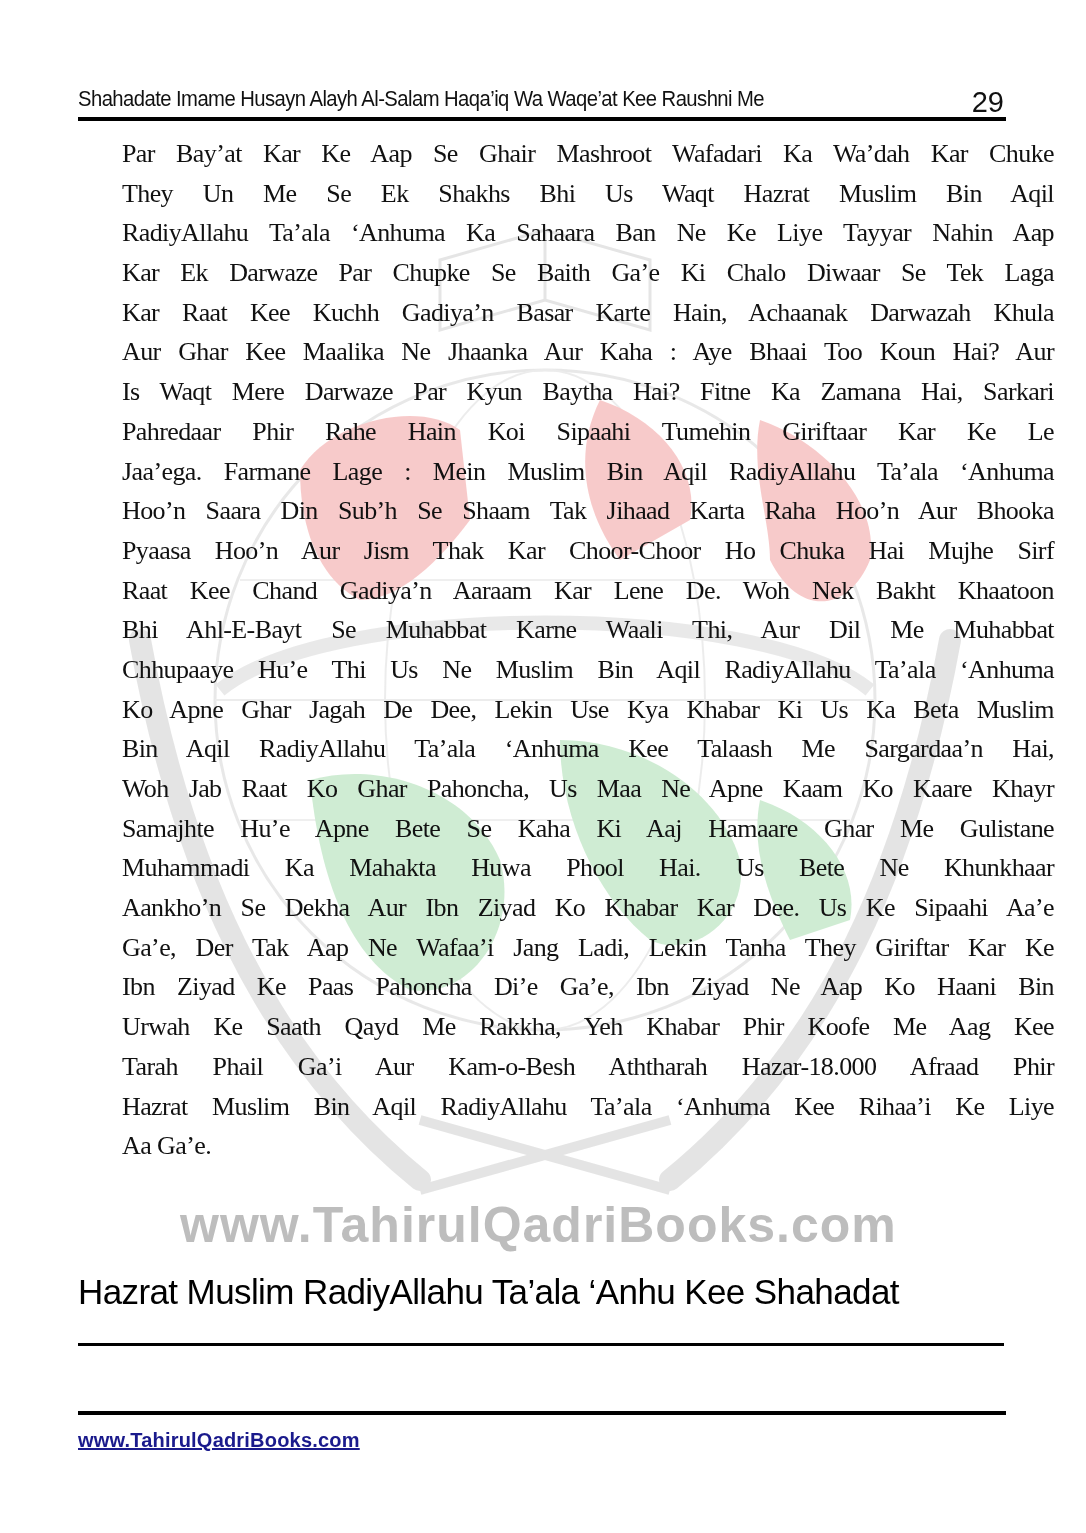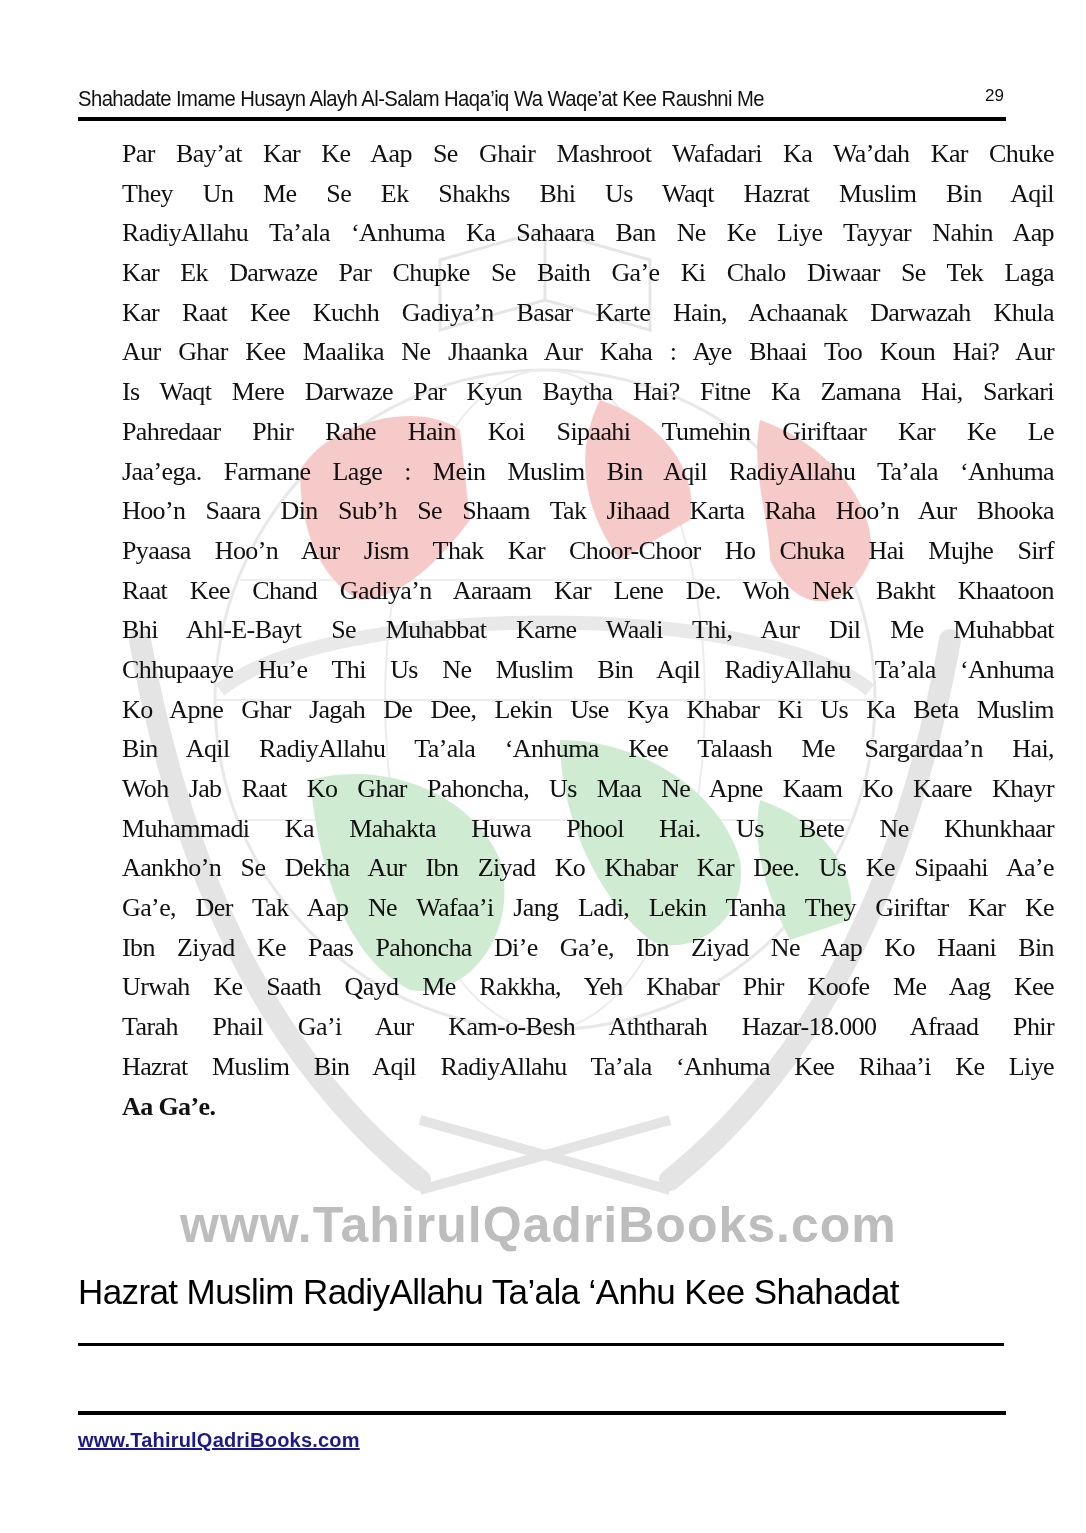--- a/index.html
+++ b/index.html
@@ -1,24 +1,24 @@
 <!DOCTYPE html>
 <html><head>
   <meta charset="utf-8">
   <style>
     html, body { margin: 0; padding: 0; background: #ffffff; }
     body { width: 1086px; height: 1533px; position: relative; overflow: hidden; font-family: "Liberation Serif", "DejaVu Serif", serif; color: #111; }
     .watermark { position: absolute; left: 0; top: 0; width: 1086px; height: 1533px; pointer-events: none; z-index: 0; }
     .header { position: absolute; left: 78px; top: 84px; width: 928px; height: 40px; z-index: 2; }
     .header-title { position: absolute; left: 0; top: 2px; font-family: "Liberation Sans", "DejaVu Sans", sans-serif; font-size: 22px; letter-spacing: -0.6px; transform: scaleX(0.92); transform-origin: left center; white-space: nowrap; color: #111; }
-    .header-page { position: absolute; right: 2px; top: 2px; font-family: "Liberation Sans", "DejaVu Sans", sans-serif; font-size: 17px; color: #111; }
+    .header-page { position: absolute; right: 2px; top: 2px; font-family: "Liberation Sans", "DejaVu Sans", sans-serif; font-size: 29px; color: #111; }
     .header-rule { position: absolute; left: 78px; top: 117px; width: 928px; height: 4px; background: #000; z-index: 2; }
     .body-text { position: absolute; left: 78px; top: 134px; width: 932px; z-index: 2; margin-left: 44px; }
     .line { height: 39.7px; line-height: 39.7px; font-size: 26px; white-space: nowrap; text-align: justify; text-align-last: justify; letter-spacing: -0.6px; color: #111; }
-    .line.last { text-align-last: left; font-weight: bold; }
+    .line.last { text-align-last: left; }
     .url-watermark { position: absolute; left: 180px; top: 1196px; font-family: "Liberation Sans", "DejaVu Sans", sans-serif; font-weight: bold; font-size: 50px; color: #bdbdbd; letter-spacing: 1px; z-index: 1; white-space: nowrap; }
     .section-heading { position: absolute; left: 78px; top: 1272px; width: 926px; font-family: "Liberation Sans", "DejaVu Sans", sans-serif; font-size: 35px; color: #000; white-space: nowrap; letter-spacing: -0.6px; z-index: 2; }
     .section-rule { position: absolute; left: 78px; top: 1343px; width: 926px; height: 3px; background: #000; z-index: 2; }
     .footer-rule { position: absolute; left: 78px; top: 1411px; width: 928px; height: 4px; background: #000; z-index: 2; }
     .footer-link { position: absolute; left: 78px; top: 1429px; font-family: "Liberation Sans", "DejaVu Sans", sans-serif; font-weight: bold; font-size: 20px; color: #1a1a8c; text-decoration: underline; letter-spacing: 0.2px; z-index: 2; }
   </style>
 </head>
 <body>
 
 <svg class="watermark" viewBox="0 0 1086 1533" xmlns="http://www.w3.org/2000/svg">
@@ -70,20 +70,21 @@
   <div class="line">Pahredaar Phir Rahe Hain Koi Sipaahi Tumehin Giriftaar Kar Ke Le</div>
   <div class="line">Jaa’ega. Farmane Lage : Mein Muslim Bin Aqil RadiyAllahu Ta’ala ‘Anhuma</div>
   <div class="line">Hoo’n Saara Din Sub’h Se Shaam Tak Jihaad Karta Raha Hoo’n Aur Bhooka</div>
   <div class="line">Pyaasa Hoo’n Aur Jism Thak Kar Choor-Choor Ho Chuka Hai Mujhe Sirf</div>
   <div class="line">Raat Kee Chand Gadiya’n Aaraam Kar Lene De. Woh Nek Bakht Khaatoon</div>
   <div class="line">Bhi Ahl-E-Bayt Se Muhabbat Karne Waali Thi, Aur Dil Me Muhabbat</div>
   <div class="line">Chhupaaye Hu’e Thi Us Ne Muslim Bin Aqil RadiyAllahu Ta’ala ‘Anhuma</div>
   <div class="line">Ko Apne Ghar Jagah De Dee, Lekin Use Kya Khabar Ki Us Ka Beta Muslim</div>
   <div class="line">Bin Aqil RadiyAllahu Ta’ala ‘Anhuma Kee Talaash Me Sargardaa’n Hai,</div>
   <div class="line">Woh Jab Raat Ko Ghar Pahoncha, Us Maa Ne Apne Kaam Ko Kaare Khayr</div>
+  <div class="line">Samajhte Hu’e Apne Bete Se Kaha Ki Aaj Hamaare Ghar Me Gulistane</div>
   <div class="line">Muhammadi Ka Mahakta Huwa Phool Hai. Us Bete Ne Khunkhaar</div>
   <div class="line">Aankho’n Se Dekha Aur Ibn Ziyad Ko Khabar Kar Dee. Us Ke Sipaahi Aa’e</div>
   <div class="line">Ga’e, Der Tak Aap Ne Wafaa’i Jang Ladi, Lekin Tanha They Giriftar Kar Ke</div>
   <div class="line">Ibn Ziyad Ke Paas Pahoncha Di’e Ga’e, Ibn Ziyad Ne Aap Ko Haani Bin</div>
   <div class="line">Urwah Ke Saath Qayd  Me Rakkha, Yeh Khabar Phir Koofe Me Aag Kee</div>
   <div class="line">Tarah Phail Ga’i Aur Kam-o-Besh Aththarah Hazar-18.000 Afraad Phir</div>
   <div class="line">Hazrat Muslim Bin Aqil RadiyAllahu Ta’ala ‘Anhuma Kee Rihaa’i Ke Liye</div>
   <div class="line last">Aa Ga’e.</div>
 </main>
 

